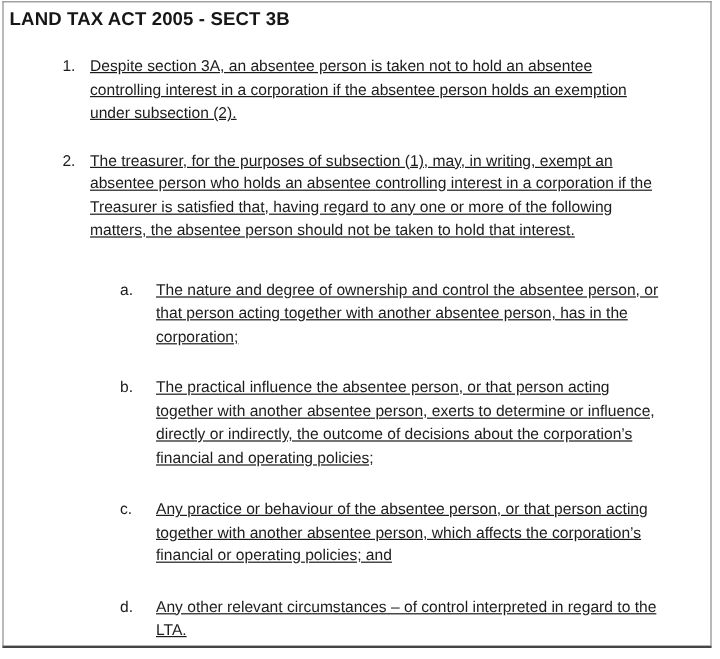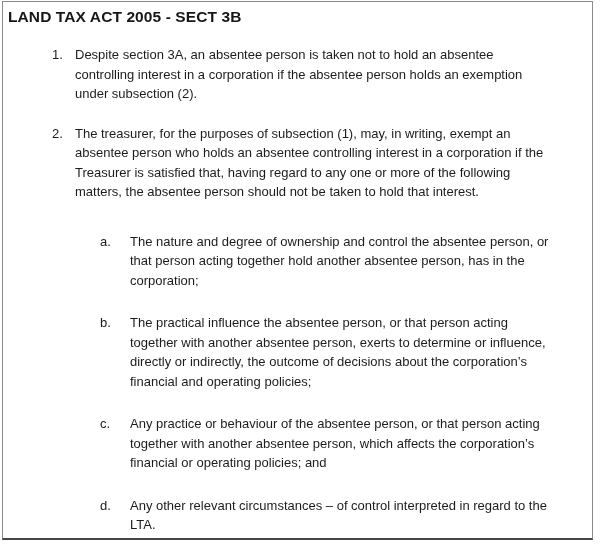--- a/index.html
+++ b/index.html
@@ -51,20 +51,21 @@
     display: flex;
     align-items: flex-start;
   }
   .row-l1 + .row-l1 { margin-top: 20px; }
   .row-l2 + .row-l2 { margin-top: 23px; }
   .row-l1 .marker { flex: 0 0 23px; }
   .row-l2 .marker { flex: 0 0 30px; }
   .text {
     flex: 1;
     white-space: pre-line;
+    text-decoration: underline;
   }
 </style>
 </head>
 <body>
 
 <div class="sheet" style="--bg-color: #ffffff; --border-color: #8a8a8a; --text-color: #1c1c1c;">
   <div class="frame"></div>
   <div class="content">
     <h1 class="doc-title">LAND TAX ACT 2005 - SECT 3B</h1>
     <div class="list-l1" id="numberedList">
@@ -79,21 +80,21 @@
           <span class="text">The treasurer, for the purposes of subsection (1), may, in writing, exempt an
 absentee person who holds an absentee controlling interest in a corporation if the
 Treasurer is satisfied that, having regard to any one or more of the following
 matters, the absentee person should not be taken to hold that interest.</span>
         </div>
       </div>
     <div class="list-l2" id="letteredList">
         <div class="row-l2">
           <span class="marker">a.</span>
           <span class="text">The nature and degree of ownership and control the absentee person, or
-that person acting together hold another absentee person, has in the
+that person acting together with another absentee person, has in the
 corporation;</span>
         </div>
         <div class="row-l2">
           <span class="marker">b.</span>
           <span class="text">The practical influence the absentee person, or that person acting
 together with another absentee person, exerts to determine or influence,
 directly or indirectly, the outcome of decisions about the corporation’s
 financial and operating policies;</span>
         </div>
         <div class="row-l2">

